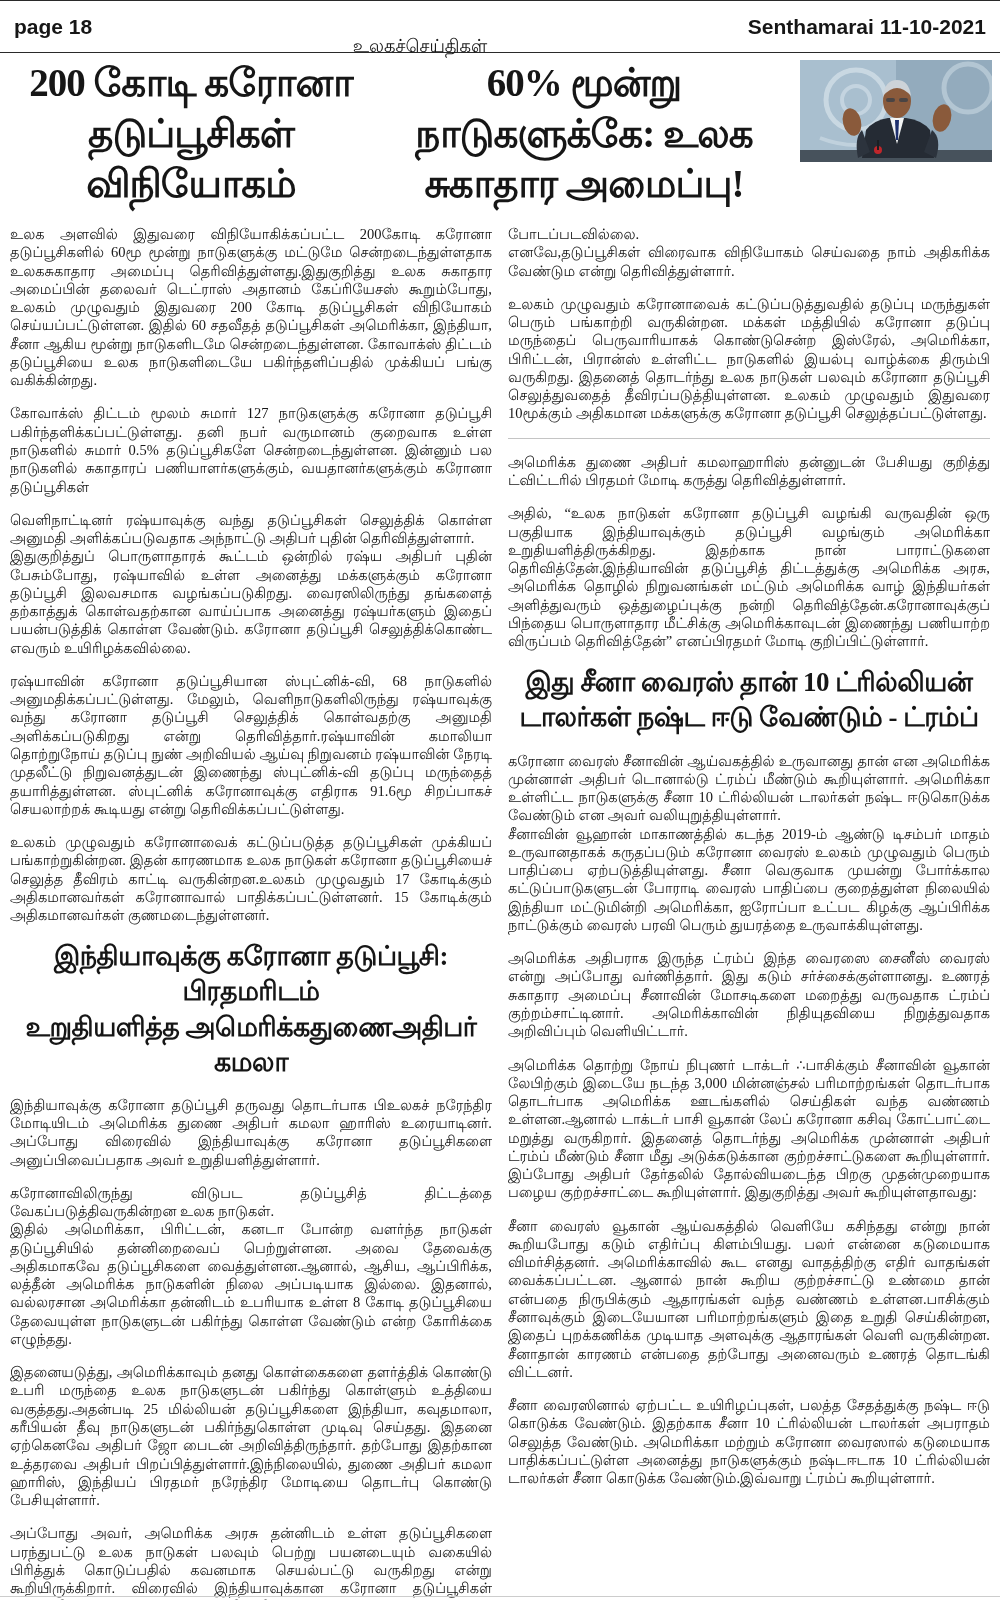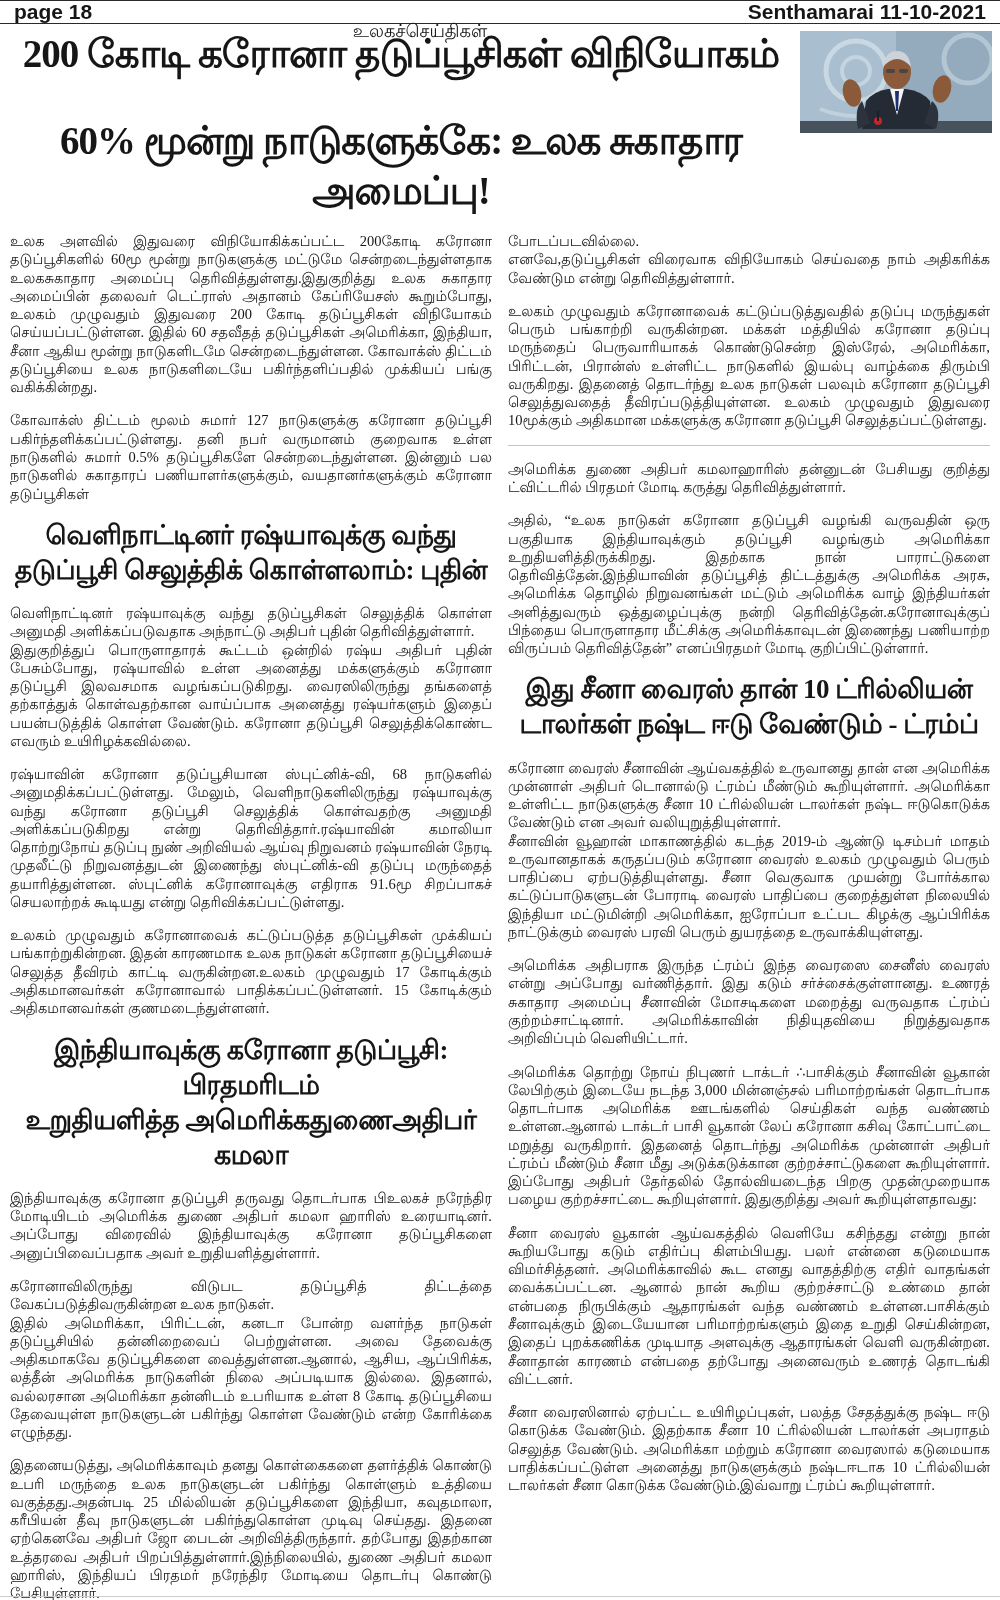--- a/index.html
+++ b/index.html
@@ -1,27 +1,27 @@
 <!DOCTYPE html>
 <html><head>
 <meta charset="utf-8">
 <style>
   html,body{margin:0;padding:0;background:#ffffff;}
   .page{position:relative;width:1000px;height:1600px;background:#ffffff;color:#161616;
         overflow:hidden;box-sizing:border-box;}
   
-  .masthead{height:24px;box-sizing:border-box;display:flex;align-items:center;
+  .masthead{height:53px;box-sizing:border-box;display:flex;align-items:center;
             justify-content:space-between;padding:0 14px;
             border-top:1px solid #2a2a2a;border-bottom:1px solid #2a2a2a;}
   .page-num{font-family:"Liberation Sans",sans-serif;font-weight:bold;font-size:21px;}
   .section-title{font-family:"Liberation Serif",serif;font-size:18px;margin-top:41px;}
   .paper-date{font-family:"Liberation Sans",sans-serif;font-weight:bold;font-size:21px;}
   
   .lead{display:flex;padding:5px 8px 2px 8px;align-items:stretch;}
-  .lead-head{flex:1;display:flex;flex-direction:column;justify-content:flex-end;min-width:0;gap:36px;}
+  .lead-head{flex:1;display:flex;flex-direction:row;justify-content:flex-end;min-width:0;}
   .headline-line{font-family:"Liberation Serif",serif;font-weight:bold;font-size:39px;
                  line-height:1.3;text-align:center;letter-spacing:-1px;}
   .photo{flex:0 0 auto;width:192px;height:102px;margin:2px 0 0 6px;background:#eceded;
          display:flex;align-items:center;justify-content:center;}
   .photo svg{display:block;}
   
   .columns{display:flex;gap:16px;padding:9px 10px 0 10px;}
   .col{flex:1;min-width:0;}
   .para{font-family:"Liberation Serif",serif;font-size:14.5px;line-height:1.26;
         text-align:justify;white-space:pre-line;margin:4px 0 15px 0;}
@@ -78,22 +78,20 @@
         <rect x="77" y="80" width="2" height="10" fill="#1c1f23"></rect>
       </svg>
     </figure>
   </section>
 
   <main class="columns">
 
     <div class="col">
       <p class="para">உலக அளவில் இதுவரை விநியோகிக்கப்பட்ட 200கோடி கரோனா தடுப்பூசிகளில் 60மூ மூன்று நாடுகளுக்கு மட்டுமே சென்றடைந்துள்ளதாக உலகசுகாதார அமைப்பு தெரிவித்துள்ளது.இதுகுறித்து உலக சுகாதார அமைப்பின் தலைவர் டெட்ராஸ் அதானம் கேப்ரியேசஸ் கூறும்போது, உலகம் முழுவதும் இதுவரை 200 கோடி தடுப்பூசிகள் விநியோகம் செய்யப்பட்டுள்ளன. இதில் 60 சதவீதத் தடுப்பூசிகள் அமெரிக்கா, இந்தியா, சீனா ஆகிய மூன்று நாடுகளிடமே சென்றடைந்துள்ளன. கோவாக்ஸ் திட்டம் தடுப்பூசியை உலக நாடுகளிடையே பகிர்ந்தளிப்பதில் முக்கியப் பங்கு வகிக்கின்றது.</p>
       <p class="para">கோவாக்ஸ் திட்டம் மூலம் சுமார் 127 நாடுகளுக்கு கரோனா தடுப்பூசி பகிர்ந்தளிக்கப்பட்டுள்ளது. தனி நபர் வருமானம் குறைவாக உள்ள நாடுகளில் சுமார் 0.5% தடுப்பூசிகளே சென்றடைந்துள்ளன. இன்னும் பல நாடுகளில் சுகாதாரப் பணியாளர்களுக்கும், வயதானர்களுக்கும் கரோனா தடுப்பூசிகள்</p>
-      <h2 class="subhead">வெளிநாட்டினர் ரஷ்யாவுக்கு வந்து
-தடுப்பூசி செலுத்திக் கொள்ளலாம்: புதின்</h2>
       <p class="para">வெளிநாட்டினர் ரஷ்யாவுக்கு வந்து தடுப்பூசிகள் செலுத்திக் கொள்ள அனுமதி அளிக்கப்படுவதாக அந்நாட்டு அதிபர் புதின் தெரிவித்துள்ளார்.
 இதுகுறித்துப் பொருளாதாரக் கூட்டம் ஒன்றில் ரஷ்ய அதிபர் புதின் பேசும்போது, ரஷ்யாவில் உள்ள அனைத்து மக்களுக்கும் கரோனா தடுப்பூசி இலவசமாக வழங்கப்படுகிறது. வைரஸிலிருந்து தங்களைத் தற்காத்துக் கொள்வதற்கான வாய்ப்பாக அனைத்து ரஷ்யர்களும் இதைப் பயன்படுத்திக் கொள்ள வேண்டும். கரோனா தடுப்பூசி செலுத்திக்கொண்ட எவரும் உயிரிழக்கவில்லை.</p>
       <p class="para">ரஷ்யாவின் கரோனா தடுப்பூசியான ஸ்புட்னிக்-வி, 68 நாடுகளில் அனுமதிக்கப்பட்டுள்ளது. மேலும், வெளிநாடுகளிலிருந்து ரஷ்யாவுக்கு வந்து கரோனா தடுப்பூசி செலுத்திக் கொள்வதற்கு அனுமதி அளிக்கப்படுகிறது என்று தெரிவித்தார்.ரஷ்யாவின் கமாலியா தொற்றுநோய் தடுப்பு நுண் அறிவியல் ஆய்வு நிறுவனம் ரஷ்யாவின் நேரடி முதலீட்டு நிறுவனத்துடன் இணைந்து ஸ்புட்னிக்-வி தடுப்பு மருந்தைத் தயாரித்துள்ளன. ஸ்புட்னிக் கரோனாவுக்கு எதிராக 91.6மூ சிறப்பாகச் செயலாற்றக் கூடியது என்று தெரிவிக்கப்பட்டுள்ளது.</p>
       <p class="para">உலகம் முழுவதும் கரோனாவைக் கட்டுப்படுத்த தடுப்பூசிகள் முக்கியப் பங்காற்றுகின்றன. இதன் காரணமாக உலக நாடுகள் கரோனா தடுப்பூசியைச் செலுத்த தீவிரம் காட்டி வருகின்றன.உலகம் முழுவதும் 17 கோடிக்கும் அதிகமானவர்கள் கரோனாவால் பாதிக்கப்பட்டுள்ளனர். 15 கோடிக்கும் அதிகமானவர்கள் குணமடைந்துள்ளனர்.</p>
       <h2 class="subhead">இந்தியாவுக்கு கரோனா தடுப்பூசி: பிரதமரிடம்
 உறுதியளித்த அமெரிக்கதுணைஅதிபர் கமலா</h2>
       <p class="para">இந்தியாவுக்கு கரோனா தடுப்பூசி தருவது தொடர்பாக பிஉலகச் நரேந்திர மோடியிடம் அமெரிக்க துணை அதிபர் கமலா ஹாரிஸ் உரையாடினர். அப்போது விரைவில் இந்தியாவுக்கு கரோனா தடுப்பூசிகளை அனுப்பிவைப்பதாக அவர் உறுதியளித்துள்ளார்.</p>
       <p class="para">கரோனாவிலிருந்து விடுபட தடுப்பூசித் திட்டத்தை வேகப்படுத்திவருகின்றன உலக நாடுகள்.
 இதில் அமெரிக்கா, பிரிட்டன், கனடா போன்ற வளர்ந்த நாடுகள் தடுப்பூசியில் தன்னிறைவைப் பெற்றுள்ளன. அவை தேவைக்கு அதிகமாகவே தடுப்பூசிகளை வைத்துள்ளன.ஆனால், ஆசிய, ஆப்பிரிக்க, லத்தீன் அமெரிக்க நாடுகளின் நிலை அப்படியாக இல்லை. இதனால், வல்லரசான அமெரிக்கா தன்னிடம் உபரியாக உள்ள 8 கோடி தடுப்பூசியை தேவையுள்ள நாடுகளுடன் பகிர்ந்து கொள்ள வேண்டும் என்ற கோரிக்கை எழுந்தது.</p>
       <p class="para">இதனையடுத்து, அமெரிக்காவும் தனது கொள்கைகளை தளர்த்திக் கொண்டு உபரி மருந்தை உலக நாடுகளுடன் பகிர்ந்து கொள்ளும் உத்தியை வகுத்தது.அதன்படி 25 மில்லியன் தடுப்பூசிகளை இந்தியா, கவுதமாலா, கரீபியன் தீவு நாடுகளுடன் பகிர்ந்துகொள்ள முடிவு செய்தது. இதனை ஏற்கெனவே அதிபர் ஜோ பைடன் அறிவித்திருந்தார். தற்போது இதற்கான உத்தரவை அதிபர் பிறப்பித்துள்ளார்.இந்நிலையில், துணை அதிபர் கமலா ஹாரிஸ், இந்தியப் பிரதமர் நரேந்திர மோடியை தொடர்பு கொண்டு பேசியுள்ளார்.</p>

